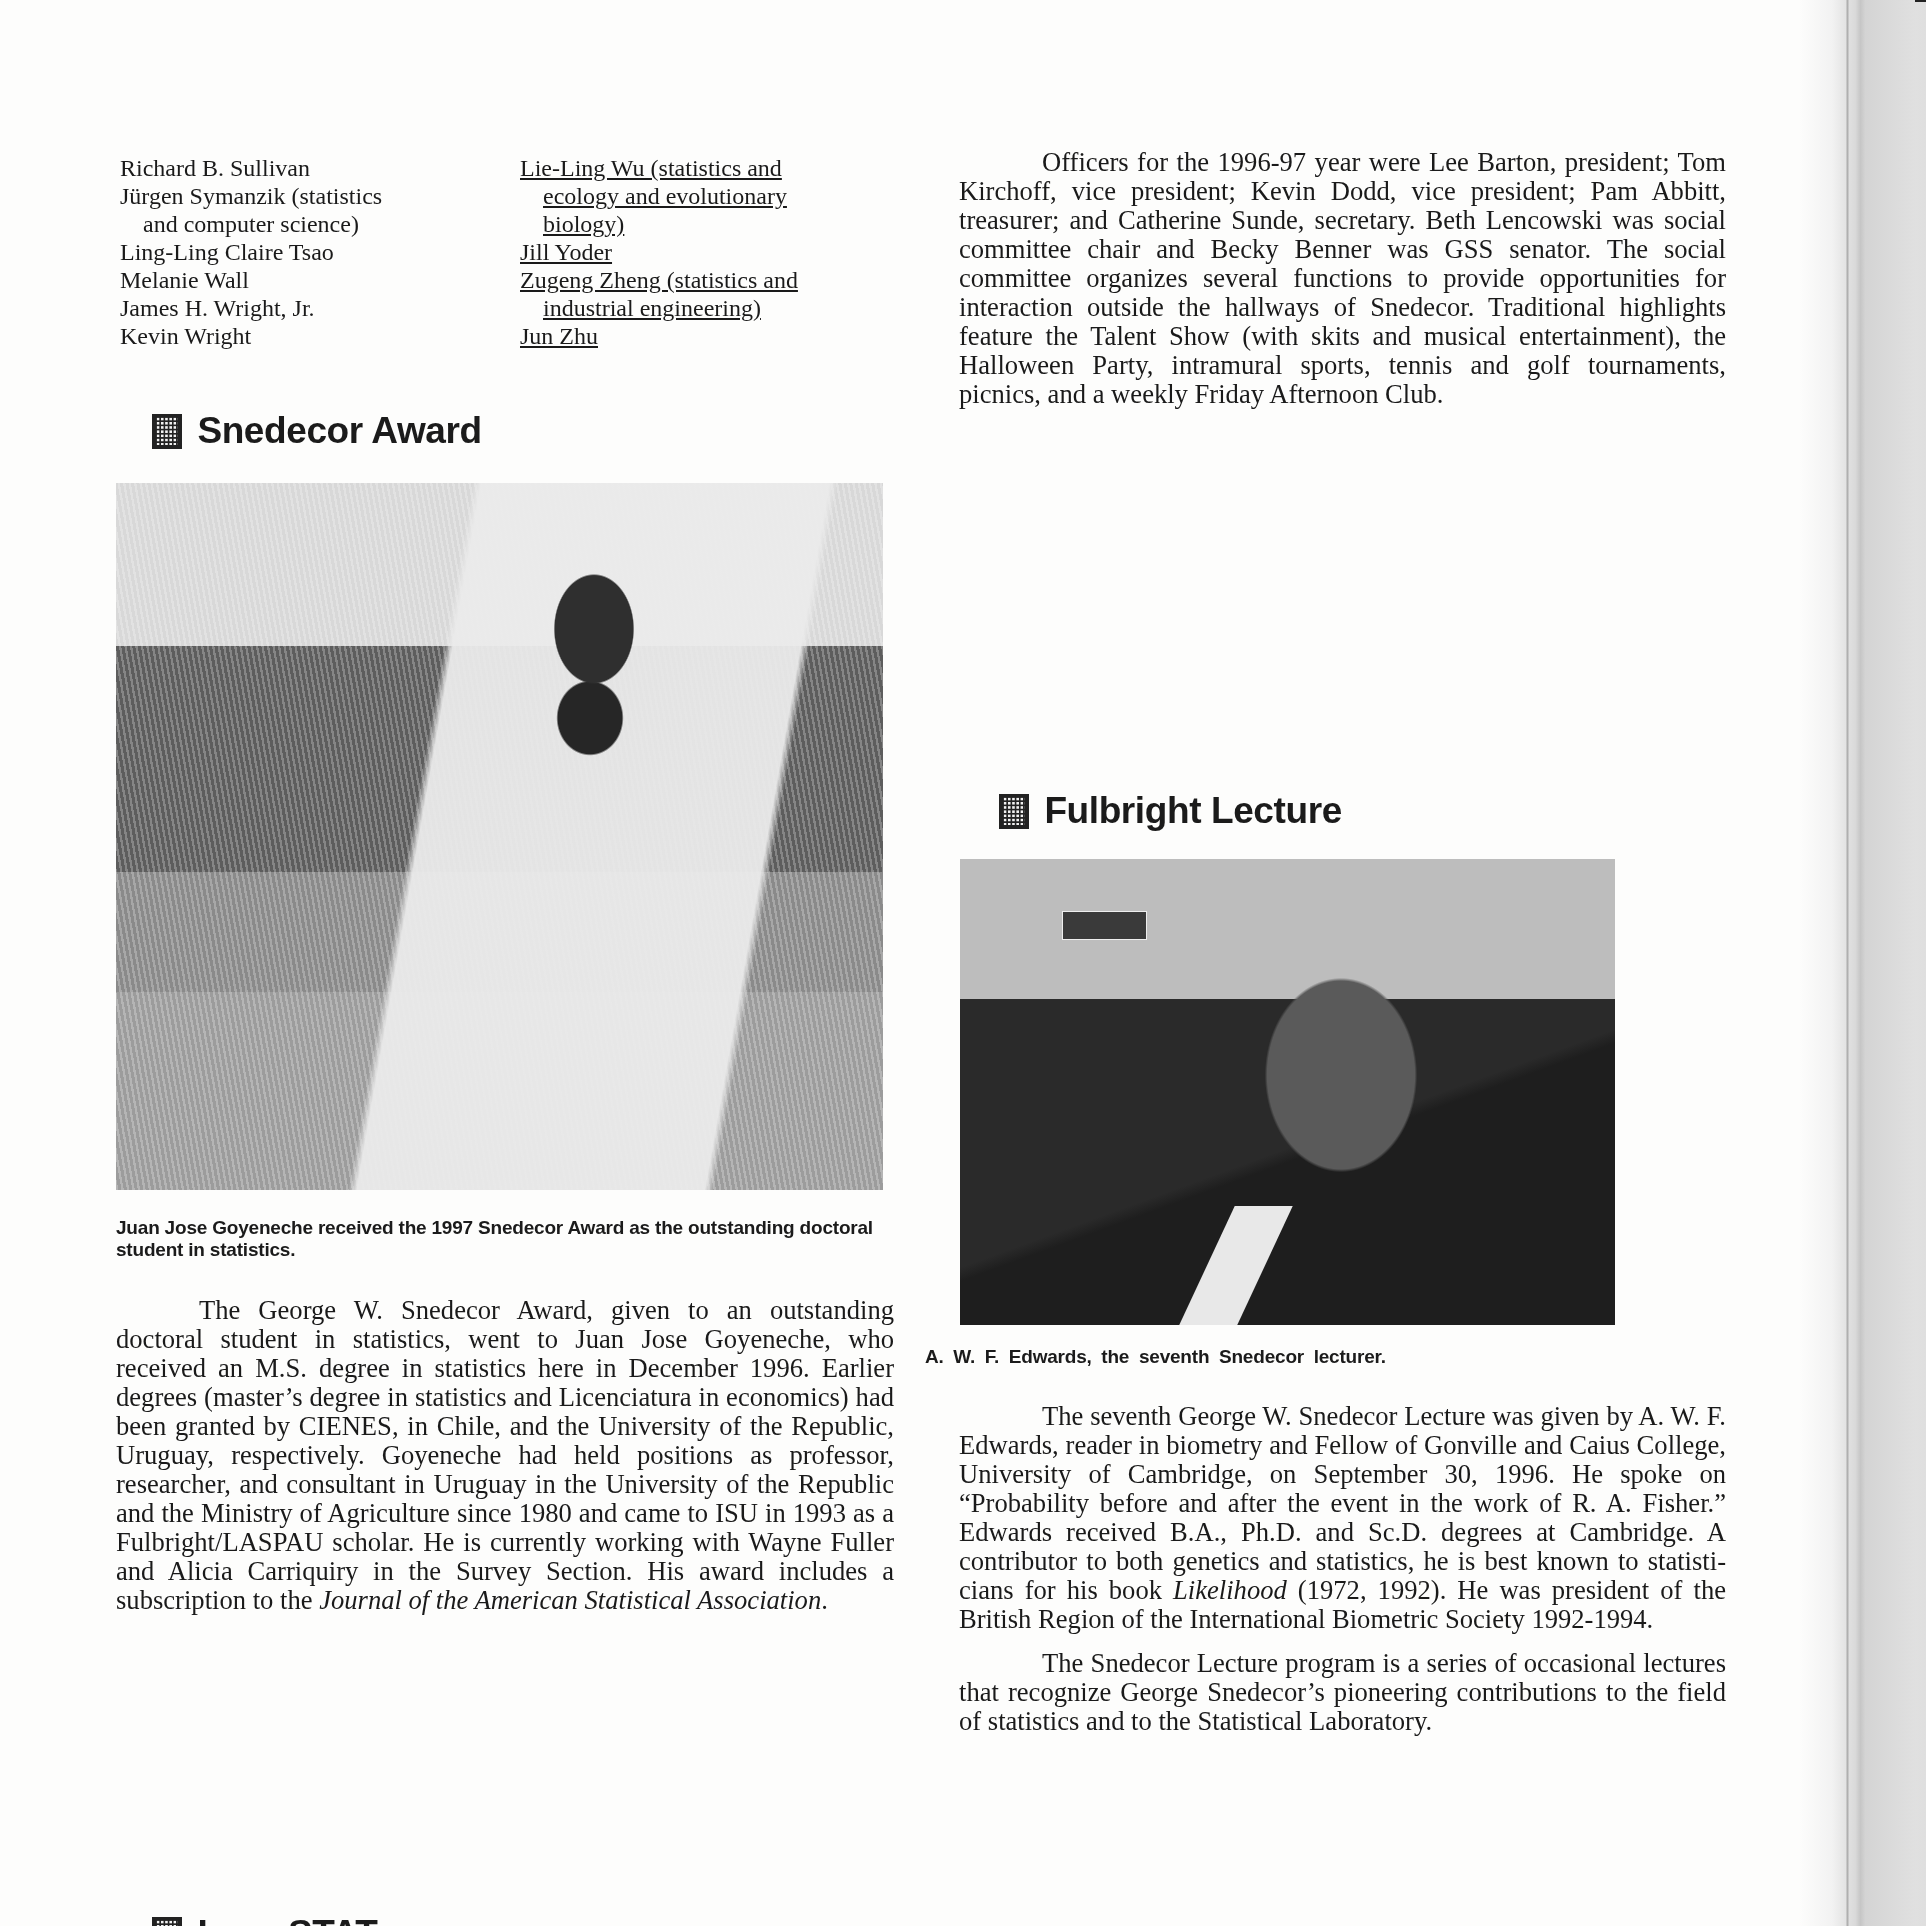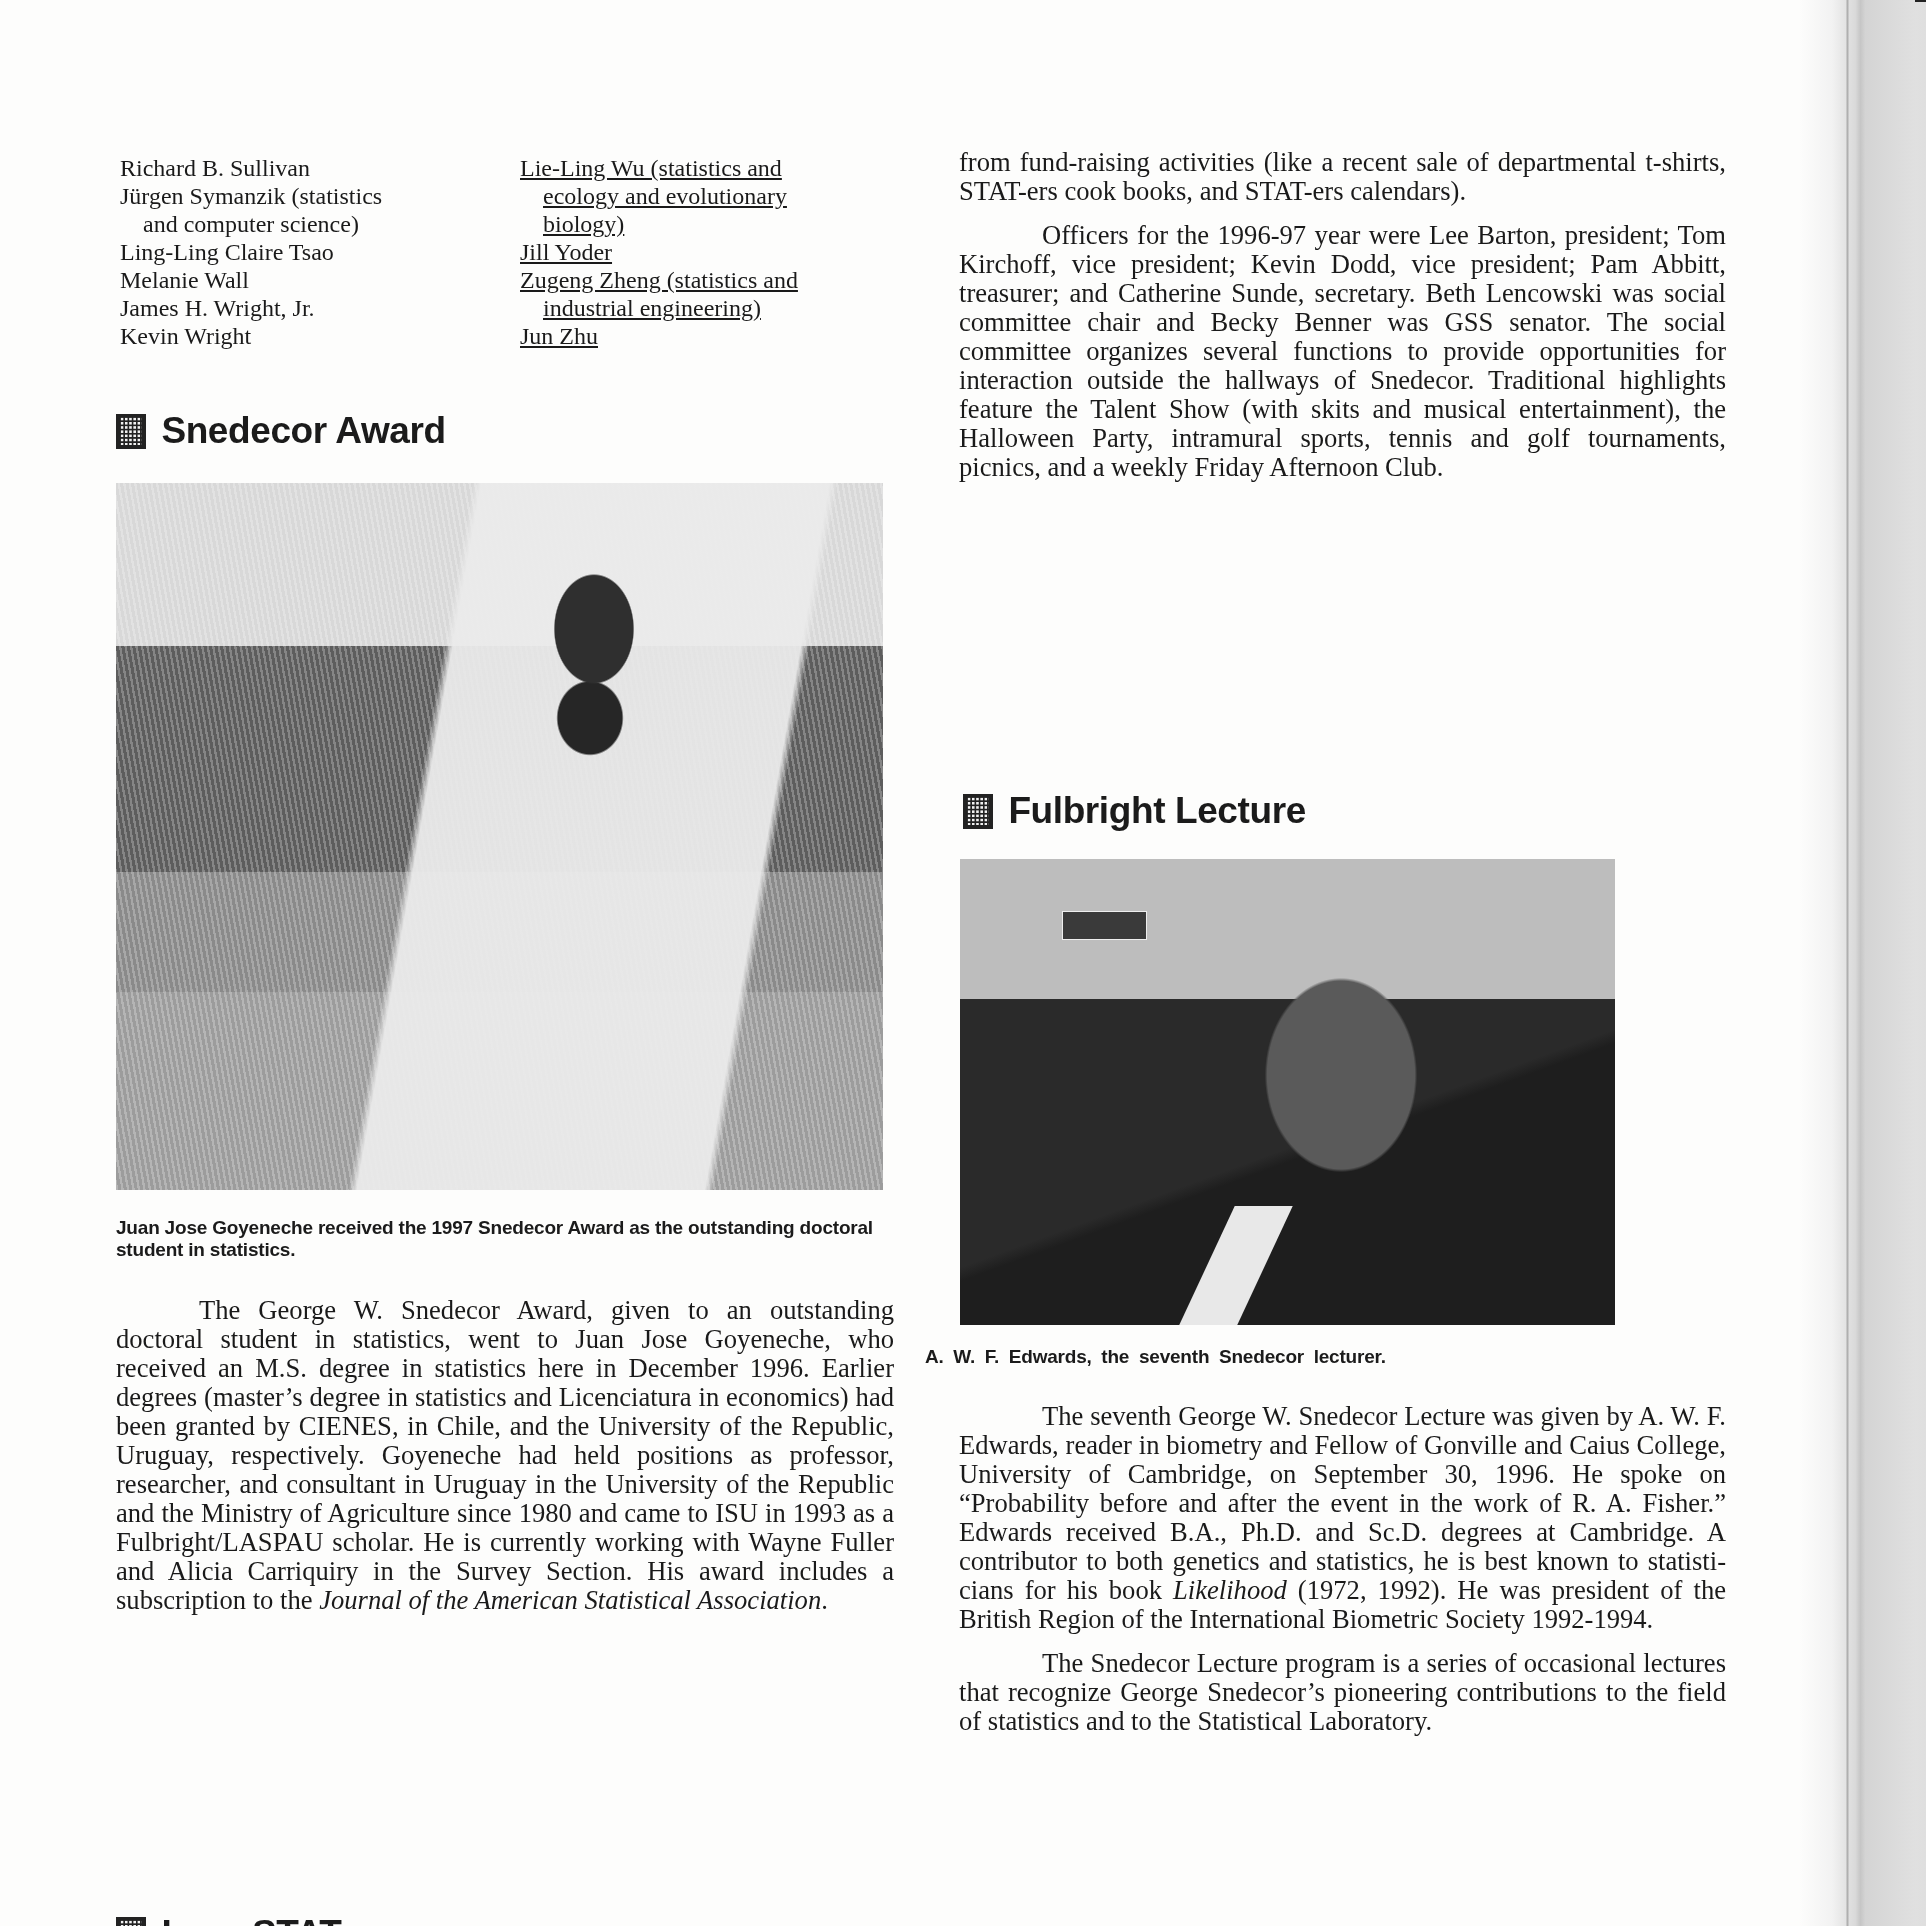--- a/index.html
+++ b/index.html
@@ -21,21 +21,21 @@
   .top-edge { position:absolute; top:0; right:0; width:50px; height:2.3px; background:#222; }
 
   .names { position: absolute; font-size: 24px; line-height: 28px; margin-top: 8px; }
   .names-a { left: 120px; top: 146px; width: 370px; }
   .names-b { left: 520px; top: 146px; width: 385px; text-decoration: underline; }
   .names div.cont { padding-left: 23px; }
 
   .section-heading {
     position: absolute; display: flex; align-items: center;
     font-family: "Liberation Sans", "DejaVu Sans", sans-serif;
-    font-weight: bold; font-size: 37px; letter-spacing: -0.4px; color: #1b1b1b;
+    font-weight: bold; font-size: 37px; letter-spacing: -0.4px; color: #1b1b1b; margin-left: 36px;
   }
   .halftone-icon {
     width: 30px; height: 35px; background: #222; margin-right: 15.4px; flex: 0 0 auto;
     box-sizing: border-box; padding: 3.9px;
   }
   .halftone-icon span {
     display:block; width:100%; height:100%;
     background-color:#222;
     background-image: radial-gradient(circle, #f2f2f2 42%, transparent 46%);
     background-size: 4.2px 4.2px;
@@ -132,21 +132,20 @@
 </div>
 
 <div class="section-heading" style="left:116px; top:1913px;">
   <span class="halftone-icon">
       <span></span>
     </span>
   <span>Iowa STAT-ers</span>
 </div>
 
 <div class="body-text right-top-text">
-  <p class="noindent">from fund-raising activities (like a recent sale of departmental t-shirts, STAT-ers cook books, and STAT-ers calendars).</p>
   <p class="gap">Officers for the 1996-97 year were Lee Barton, president; Tom Kirchoff, vice president; Kevin Dodd, vice president; Pam Abbitt, treasurer; and Catherine Sunde, secretary. Beth Lencowski was social com­mittee chair and Becky Benner was GSS senator. The social committee organizes several functions to provide opportunities for interaction outside the hall­ways of Snedecor. Traditional highlights feature the Talent Show (with skits and musical entertainment), the Halloween Party, intramural sports, tennis and golf tournaments, picnics, and a weekly Friday After­noon Club.</p>
 </div>
 
 <div class="section-heading" style="left:963px; top:790px;">
   <span class="halftone-icon">
       <span></span>
     </span>
   <span>Fulbright Lecture</span>
 </div>
 

